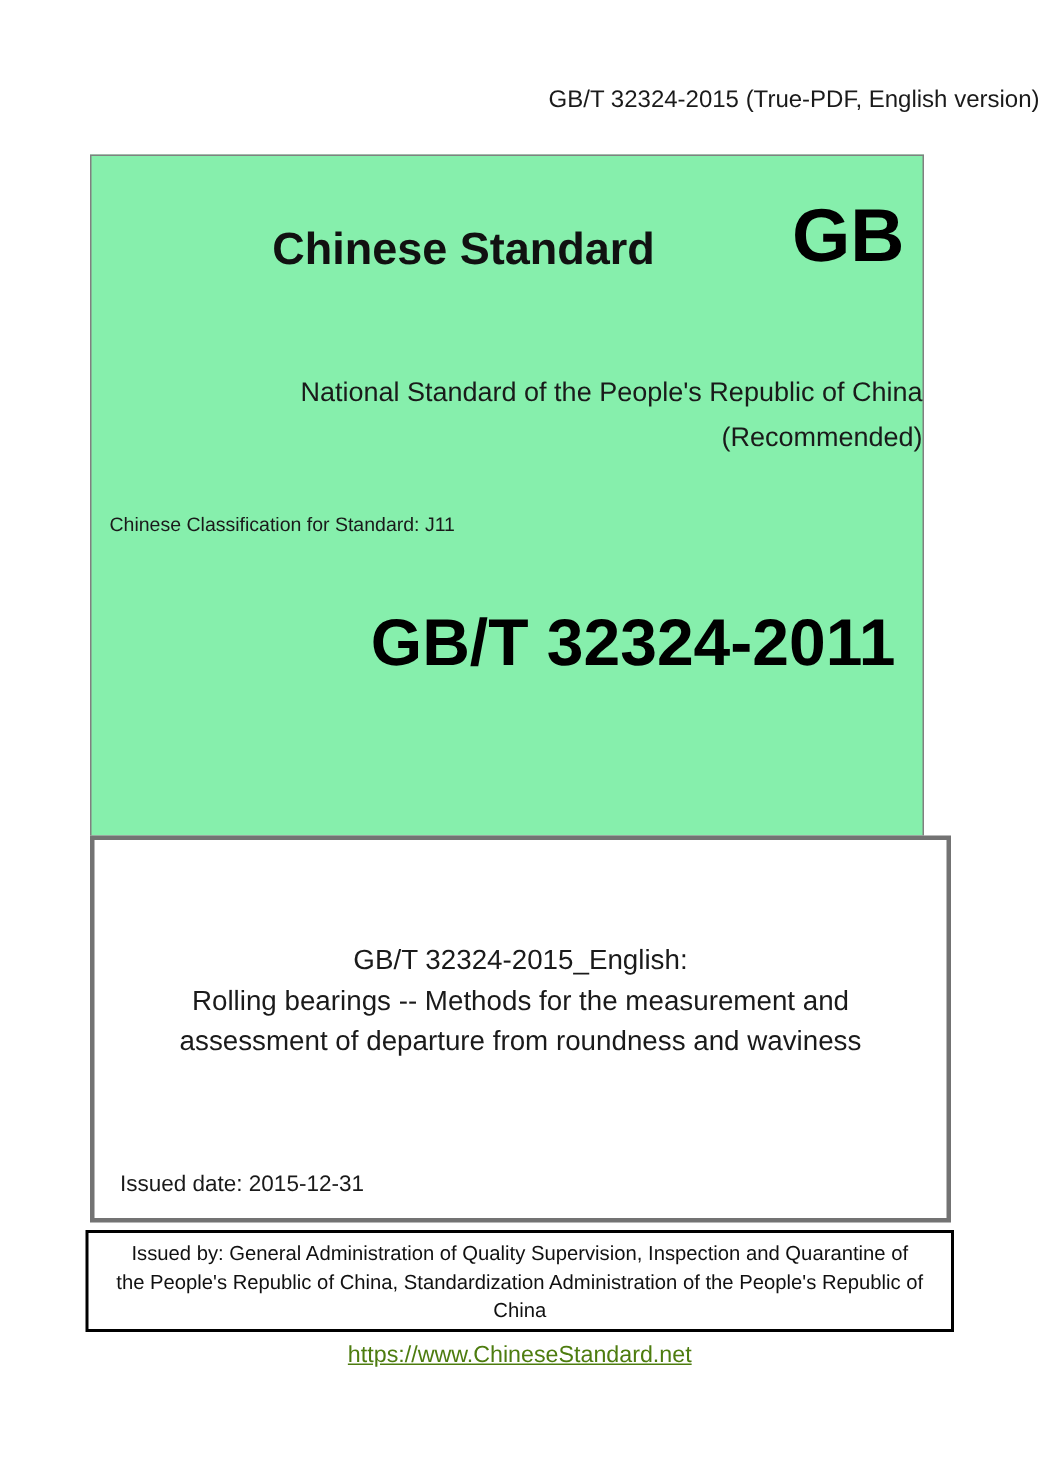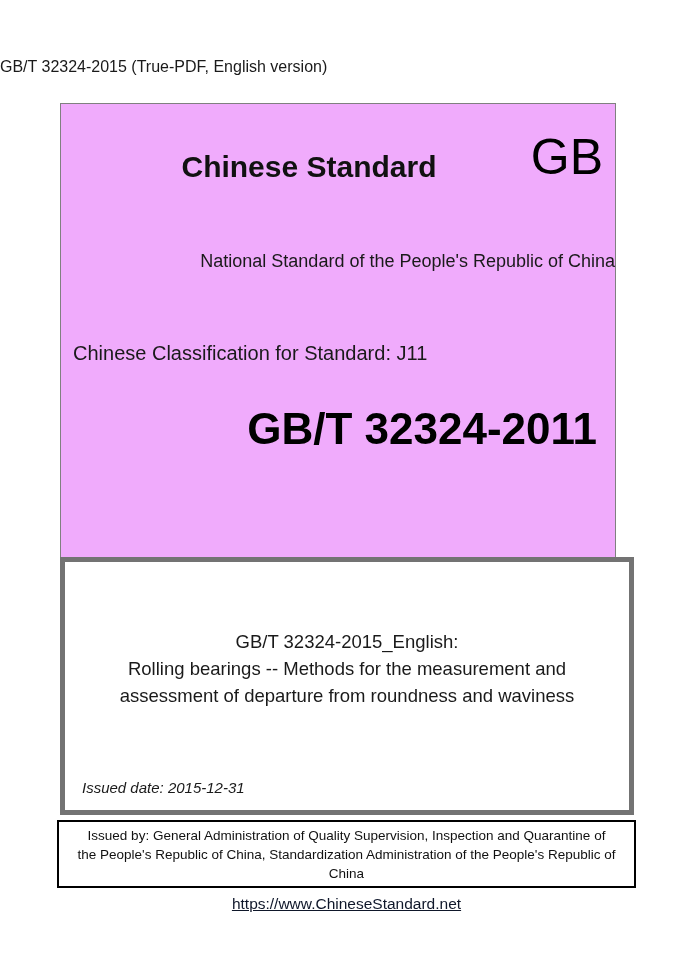--- a/index.html
+++ b/index.html
@@ -8,101 +8,102 @@
     width: 693px; height: 980px;
     font-family: "Liberation Sans", sans-serif;
     color: #1a1a1a;
     position: relative;
     overflow: hidden;
   }
   .page { position: absolute; inset: 0; }
 
   .doc-header {
     position: absolute; top: 58px; left: 0; width: 100%;
-    text-align: left; font-size: 16px; color: #1a1a1a;
+    text-align: right; font-size: 16px; color: #1a1a1a;
   }
 
   
   .box1 {
     position: absolute; left: 60px; top: 103px;
     width: 556px; height: 455px;
     border: 1px solid #808080;
-    background: #f0abfc;
+    background: #86efac;
   }
   .brand-title {
     position: absolute; top: 46px; left: 0; width: 496px;
     text-align: center; font-weight: bold; font-size: 30px; color: #111;
   }
   .brand-code {
     position: absolute; top: 26px; right: 12px;
-    font-weight: normal; font-size: 50px; line-height: 54px; color: #000;
+    font-weight: bold; font-size: 50px; line-height: 54px; color: #000;
   }
   .national-block {
     position: absolute; top: 142px; left: 0; width: 100%;
     text-align: right; font-size: 18px; line-height: 30px; color: #1a1a1a;
   }
   .classification {
     position: absolute; top: 238px; left: 12px;
-    font-size: 20px; color: #1a1a1a;
+    font-size: 13px; color: #1a1a1a;
   }
   .standard-number {
     position: absolute; top: 300px; right: 18px;
     font-weight: bold; font-size: 44px; color: #000;
   }
 
   
   .box2 {
     position: absolute; left: 60px; top: 557px;
     width: 574px; height: 258px;
-    border: 5px solid #737373;
+    border: 3px solid #737373;
     background: #fff;
   }
   .title-block {
     position: absolute; top: 66px; left: 0; width: 100%;
     text-align: center; font-size: 18.5px; line-height: 27px; color: #1a1a1a;
   }
   .dates-row {
     position: absolute; left: 17px; right: 13px; bottom: 14px;
     display: flex; justify-content: space-between;
-    font-size: 15px; color: #1a1a1a; font-style: italic;
+    font-size: 15px; color: #1a1a1a;
   }
 
   
   .box3 {
     position: absolute; left: 57px; top: 820px;
     width: 579px; height: 68px;
     border: 2px solid #000;
     background: #fff;
     display: flex; align-items: center; justify-content: center;
   }
   .issuer-text {
     width: 100%; padding: 0 18px;
     text-align: center; font-size: 13.5px; line-height: 19px; color: #111;
   }
 
   .doc-footer {
     position: absolute; top: 895px; left: 0; width: 100%;
     text-align: center; font-size: 15.5px;
   }
   .doc-footer a {
-    color: #0f172a; text-decoration: underline; cursor: pointer;
+    color: #4d7c0f; text-decoration: underline; cursor: pointer;
   }
 </style>
 </head>
 <body>
 
 <div class="page">
 
   <div class="doc-header">GB/T 32324-2015 (True-PDF, English version)</div>
 
   <div class="box1">
     <div class="brand-title">Chinese Standard</div>
     <div class="brand-code">GB</div>
     <div class="national-block">
       <div>National Standard of the People's Republic of China</div>
+      <div>(Recommended)</div>
     </div>
     <div class="classification">Chinese Classification for Standard: J11</div>
     <div class="standard-number">GB/T 32324-2011</div>
   </div>
 
   <div class="box2">
     <div class="title-block">
       <div>GB/T 32324-2015_English:</div>
       <div>Rolling bearings -- Methods for the measurement and</div>
       <div>assessment of departure from roundness and waviness</div>

